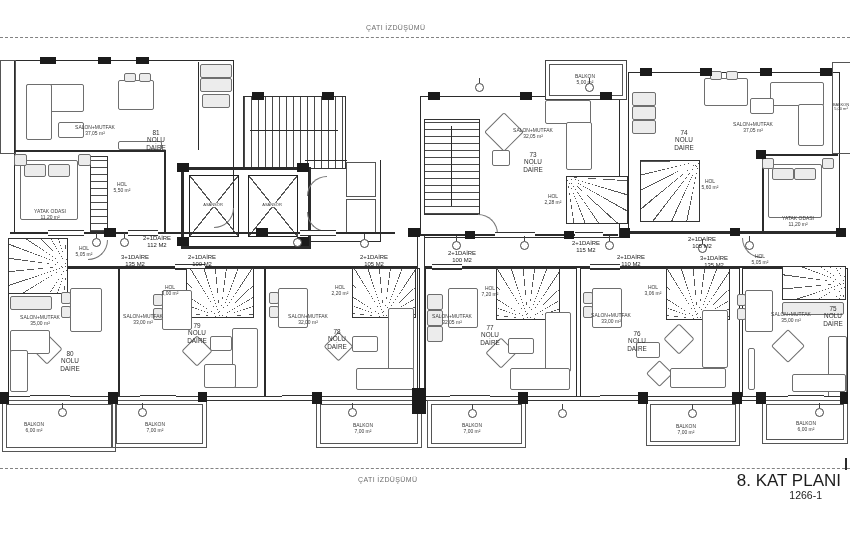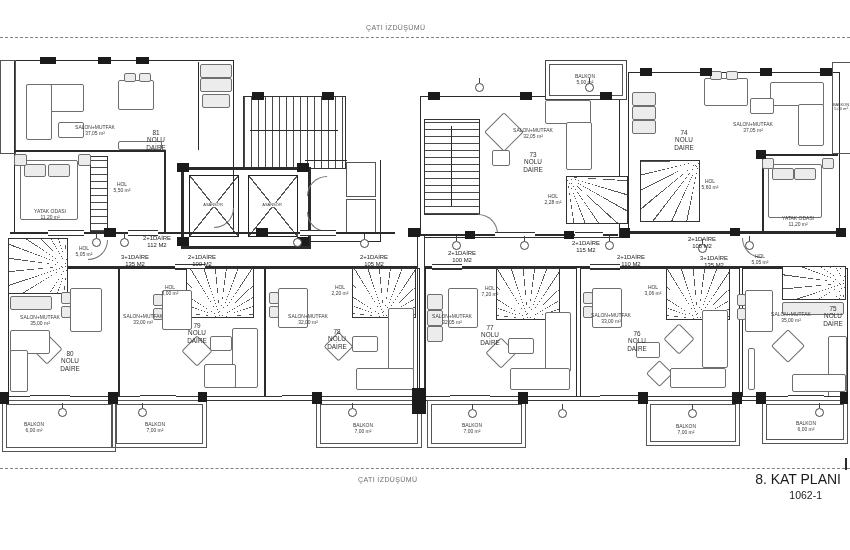--- a/index.html
+++ b/index.html
@@ -39,34 +39,34 @@
   .axis{position:absolute;width:7px;height:7px;border:1.1px solid #444;border-radius:50%;background:#fff}
   .axis:after{content:"";position:absolute;left:2.5px;top:-6px;width:1px;height:5px;background:#444}
   
   .lbl{position:absolute;white-space:pre-line;text-align:center;color:#3a3a3a;font-size:8px;line-height:1.18;
        transform:translate(-50%,-50%) scale(.62);transform-origin:center;pointer-events:none}
   .lbl.name{transform:translate(-50%,-50%) scale(.8);color:#2e2e2e}
   .lbl.size{transform:translate(-50%,-50%) scale(.74);color:#222}
   .lbl.xs{transform:translate(-50%,-50%) scale(.5)}
   .elvl{background:#fff;padding:0 2px}
   .sheetlbl{position:absolute;font-size:7px;color:#6e6e6e;letter-spacing:.4px;white-space:nowrap}
-  .title{position:absolute;font-size:14px;color:#1c1c1c;white-space:nowrap}
+  .title{position:absolute;font-size:17px;color:#1c1c1c;white-space:nowrap}
   .num{position:absolute;font-size:10.5px;color:#1c1c1c;white-space:nowrap}
 </style>
 </head>
 <body>
 
 <div id="plan">
 
   <div class="dash" style="top:37px"></div>
   <div class="dash" style="top:468px"></div>
   <div class="sheetlbl" style="left:366px;top:24px">ÇATI İZDÜŞÜMÜ</div>
   <div class="sheetlbl" style="left:358px;top:476px">ÇATI İZDÜŞÜMÜ</div>
   <div class="title" style="right:9px;top:471px">8. KAT PLANI</div>
-  <div class="num" style="right:28px;top:489px">1062-1</div>
+  <div class="num" style="right:28px;top:489px">1266-1</div>
   <div class="vline" style="left:845px;top:458px;height:12px"></div>
 
   <div class="wall" style="left:14px;top:60px;width:218px;height:172px"></div>
   <div class="wall thin" style="left:0px;top:60px;width:14px;height:92px"></div>
   <div class="hline" style="left:14px;top:150px;width:152px"></div>
   <div class="vline" style="left:164px;top:150px;height:82px"></div>
   <div class="vline" style="left:198px;top:62px;height:88px;width:1px"></div>
   <div class="hatchH" style="left:90px;top:156px;width:16px;height:74px"></div>
 
   <div class="furn" style="left:26px;top:84px;width:56px;height:26px"></div>

